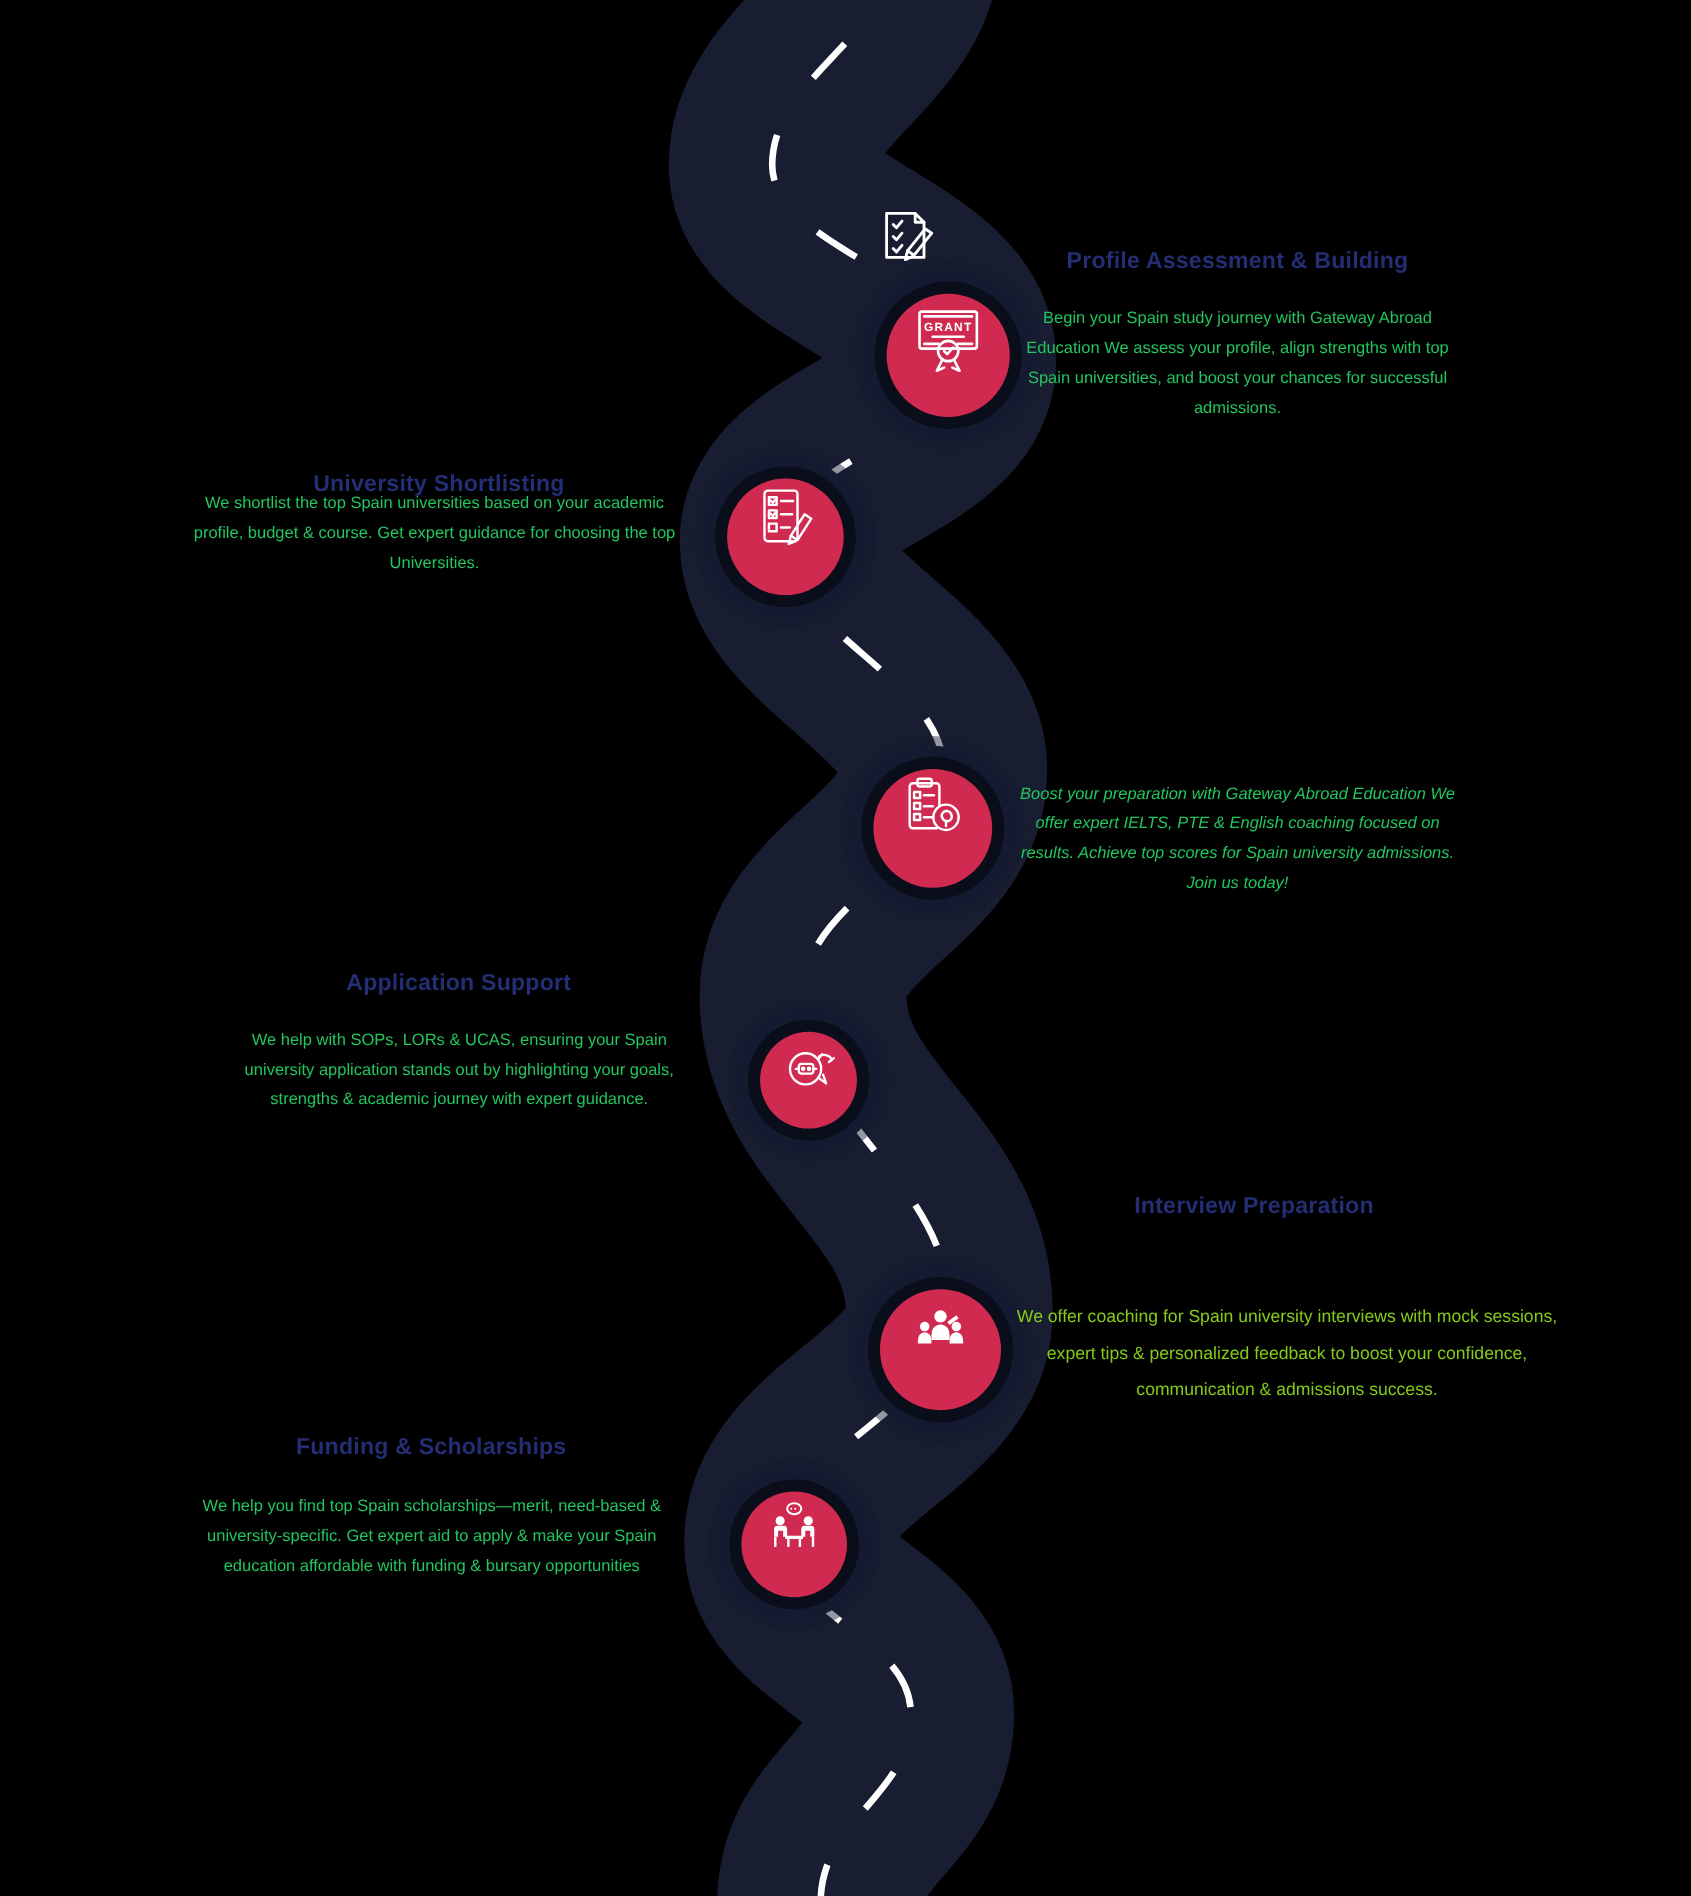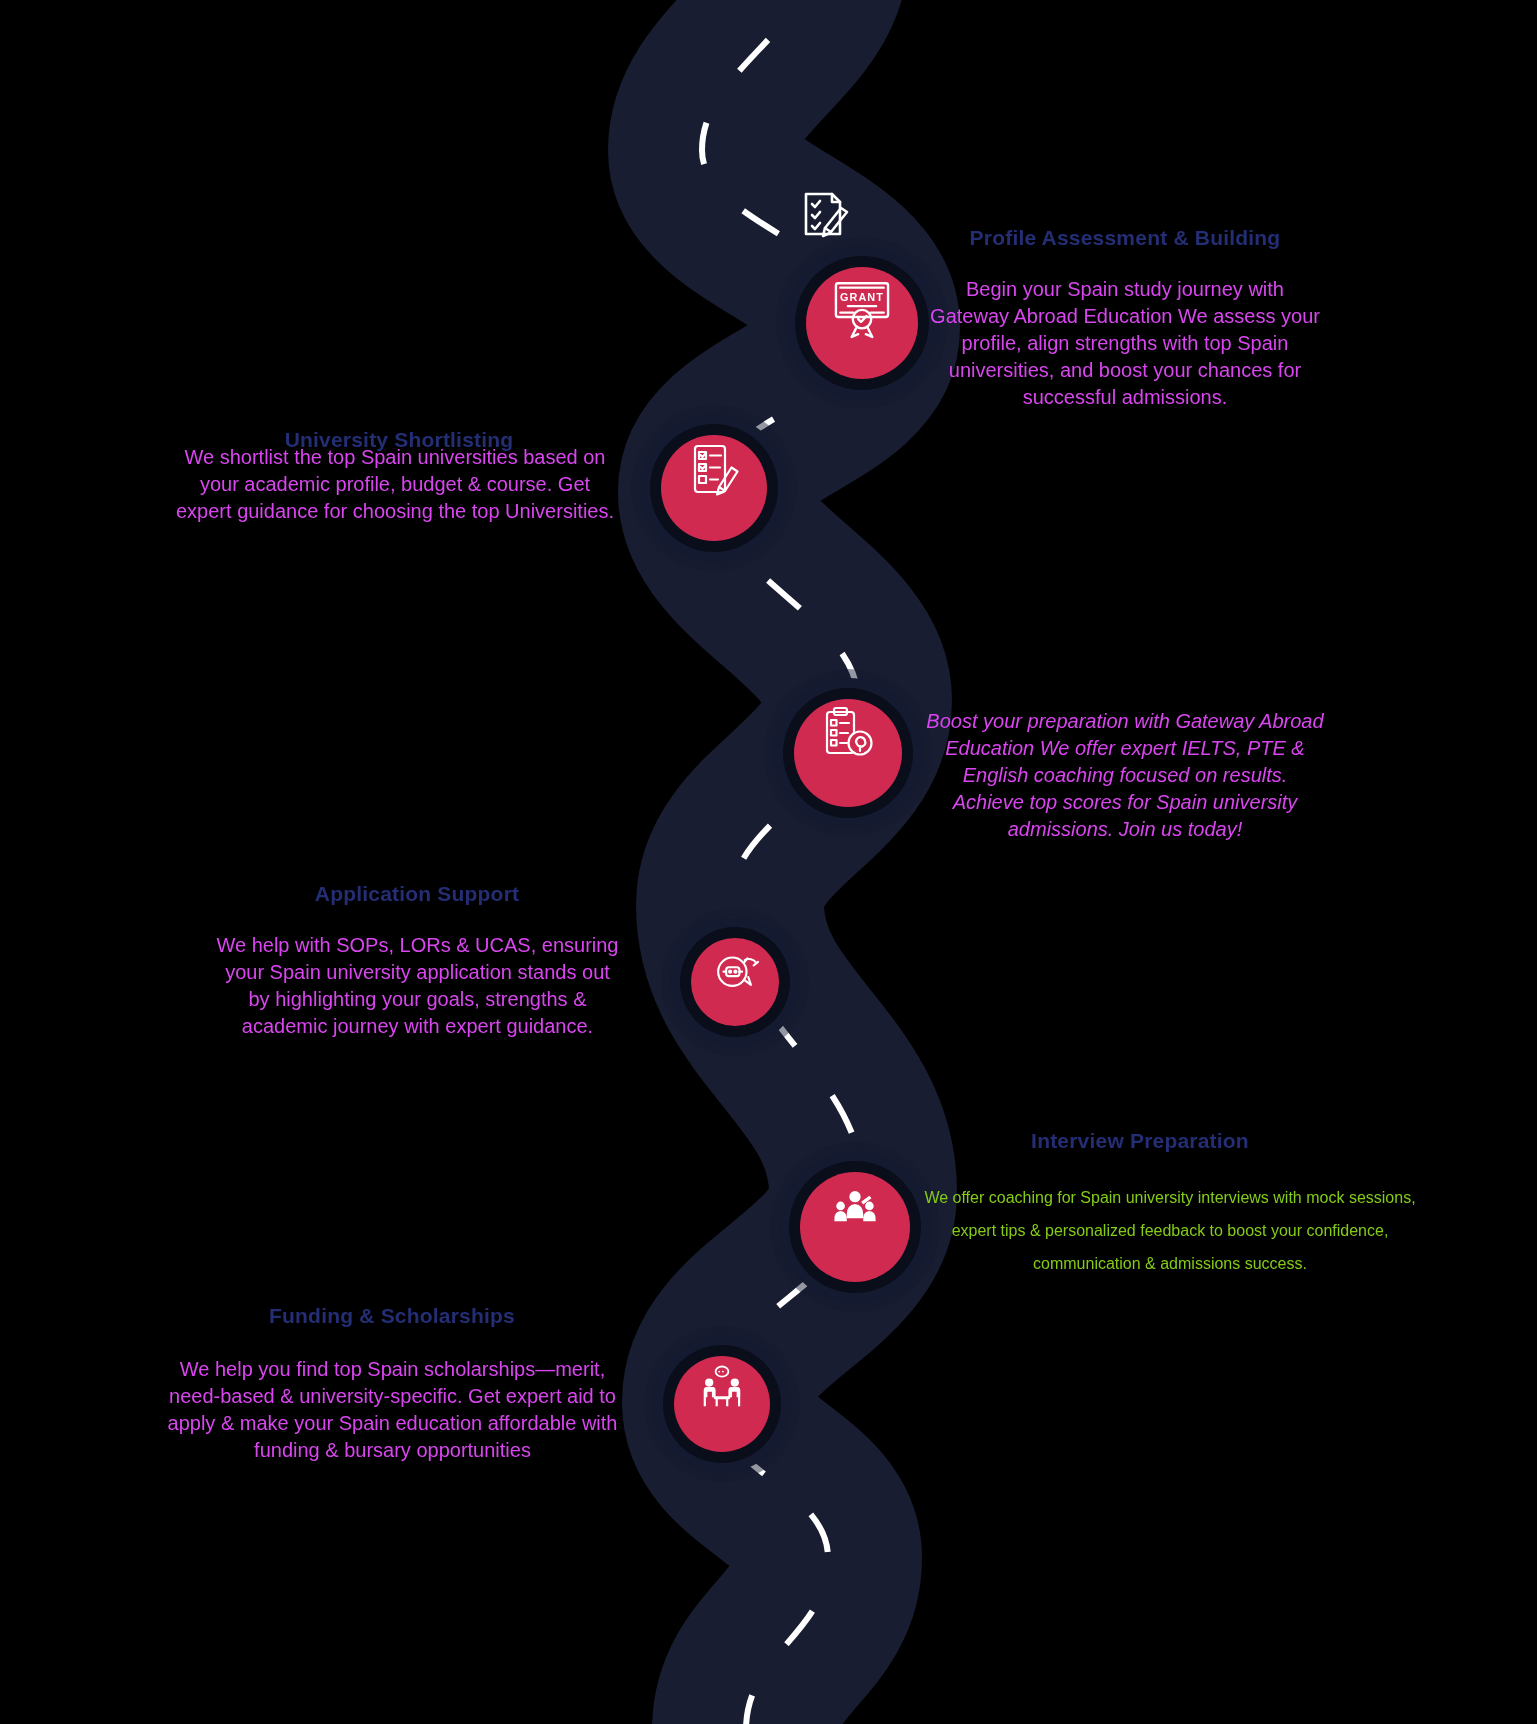--- a/index.html
+++ b/index.html
@@ -14,22 +14,22 @@
   .milestone-title{
     position:absolute;
     color:#242e75;
     font-size:21px;
     font-weight:bold;
     text-align:center;
     letter-spacing:.2px;
   }
   .milestone-desc{
     position:absolute;
-    color:#d946ef;
-    font-size:20px;
+    color:#22c55e;
+    font-size:15px;
     line-height:27px;
     text-align:center;
   }
   .milestone-desc.big{
     color:#84cc16;
     font-size:16px;
     line-height:33px;
   }
   .marker{
     position:absolute;
@@ -150,21 +150,21 @@
     <svg width="72" height="72" viewBox="0 0 70 70" fill="#ffffff" stroke="none">
       <circle cx="35" cy="24" r="5.5"></circle>
       <path d="M35 31 q8 1 8 10 v4 h-16 v-4 q0-9 8-10 z"></path>
       <path d="M41 29 l8-6 2 2.6 -8 6 z"></path>
       <circle cx="21" cy="33" r="4.2"></circle>
       <path d="M21 38 q6 .8 6 7.5 v2.5 h-12 v-2.5 q0-6.7 6-7.5 z"></path>
       <circle cx="49" cy="33" r="4.2"></circle>
       <path d="M49 38 q6 .8 6 7.5 v2.5 h-12 v-2.5 q0-6.7 6-7.5 z"></path>
     </svg>
   </div>
-  <div class="milestone-title" style="left:890px;top:1129px;width:500px;">Interview Preparation</div>
+  <div class="milestone-title" style="left:890px;top:1085px;width:500px;">Interview Preparation</div>
   <div class="milestone-desc big" style="left:915px;top:1181px;width:510px;">We offer coaching for Spain university interviews with mock sessions, expert tips &amp; personalized feedback to boost your confidence, communication &amp; admissions success.</div>
 
   <div class="marker" style="left:674px;top:1356px;width:96px;height:96px;">
     <svg width="64" height="64" viewBox="0 0 70 70" fill="#ffffff" stroke="none">
       <ellipse cx="35" cy="17" rx="7" ry="5.5" fill="none" stroke="#ffffff" stroke-width="2"></ellipse>
       <circle cx="32" cy="17" r="1"></circle>
         <circle cx="36" cy="17" r="1"></circle>
       <circle cx="21" cy="29" r="4.5"></circle>
       <path d="M18 34 h7 q3 0 3 4 v7 h-4 v-6 h-5 v6 h-4 v-7 q0-4 3-4 z"></path>
       <circle cx="49" cy="29" r="4.5"></circle>

